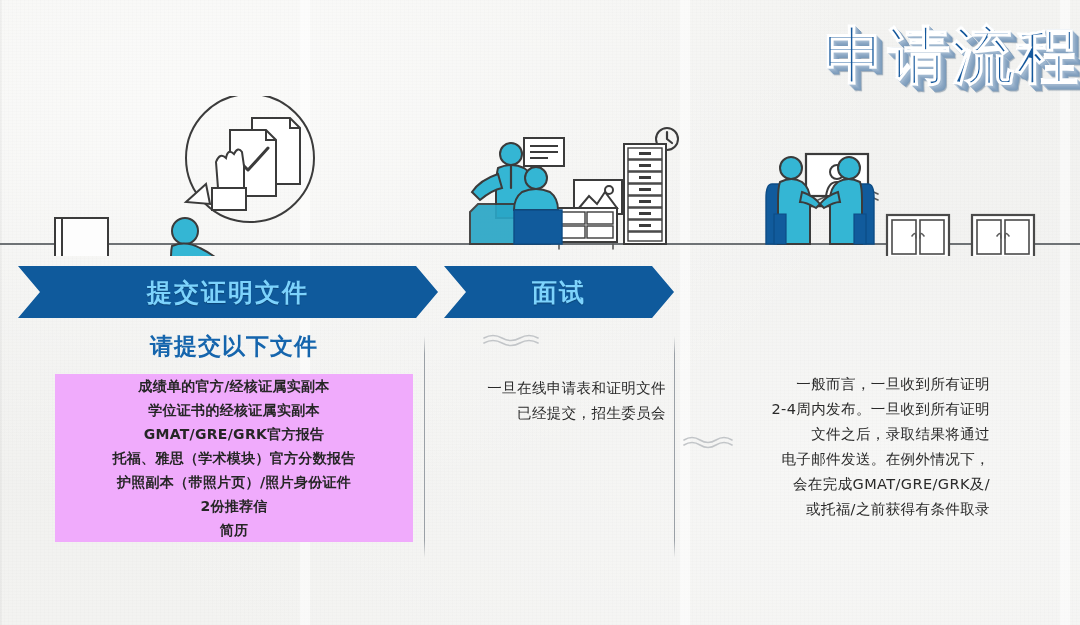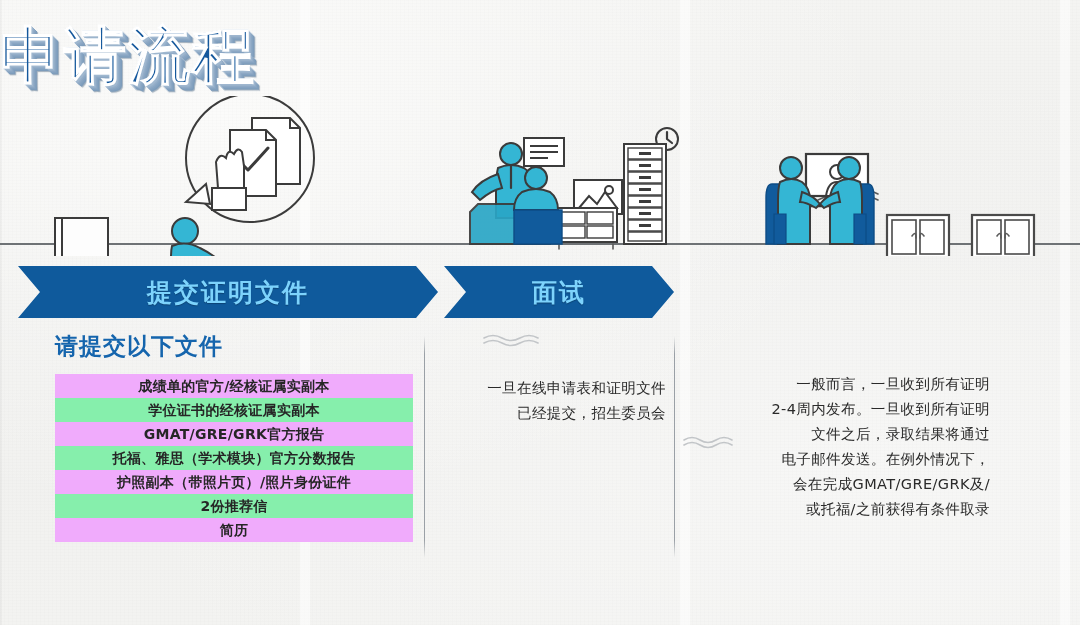--- a/index.html
+++ b/index.html
@@ -24,21 +24,21 @@
       repeating-linear-gradient(90deg, rgba(0,0,0,.014) 0 1px, rgba(255,255,255,0) 1px 4px);
   }
   
   #bands{position:absolute;inset:0;pointer-events:none;
     background:
       linear-gradient(90deg, rgba(0,0,0,.03) 0 2px, rgba(0,0,0,0) 2px 100%) 0 0/1080px 100%,
       linear-gradient(90deg, rgba(255,255,255,.5) 0 10px, rgba(255,255,255,0) 10px 100%) 300px 0/380px 100%;
   }
 
   
-  #title-wrap{position:absolute;left:0;right:0;top:14px;text-align:left;}
+  #title-wrap{position:absolute;left:0;right:0;top:14px;text-align:right;}
   #title{
     display:inline-block;
     font-size:62px;font-weight:bold;letter-spacing:2px;
     color:#15589c;
     font-family:"DejaVu Sans","Liberation Sans",sans-serif;
     text-shadow:
       1px 1px 0 #9fb7cf, 2px 2px 0 #9fb7cf, 3px 3px 0 #93adc8,
       4px 4px 0 #8aa6c3, 5px 5px 0 #83a1bf, 6px 6px 0 #7d9cbb,
       7px 7px 1px rgba(90,115,140,.55);
     -webkit-text-stroke:1px #ffffff;
@@ -64,33 +64,33 @@
   #seg3{left:662px;width:316px;
     clip-path:polygon(0 0,294px 0,316px 26px,294px 52px,0 52px,22px 26px);}
 
   
   #cols{position:absolute;left:0;top:326px;width:1080px;height:250px;}
   .divider{position:absolute;top:10px;width:1px;height:222px;
            background:linear-gradient(180deg,rgba(120,125,130,0) 0%,#9aa0a6 8%,#9aa0a6 92%,rgba(120,125,130,0) 100%);}
 
   #col1{position:absolute;left:55px;top:0;width:358px;}
   #col1 h2{
-    margin:0;color:#1565ad;
+    margin:0;text-align:center;color:#1565ad;
     font-size:23px;font-weight:bold;letter-spacing:1px;line-height:40px;
     font-family:"DejaVu Sans","Liberation Sans",sans-serif;
   }
   #doclist{margin-top:8px;border:0;}
   .docrow{
     height:24px;line-height:24px;text-align:center;
     font-size:14px;color:#262626;font-weight:bold;
     font-family:"DejaVu Sans","Liberation Sans",sans-serif;
     letter-spacing:.3px;
   }
   .docrow.odd{background:#f0abfc;}
-  .docrow.even{background:#86efac;}
+  .docrow.even{background:#f0abfc;}
 
   .para{
     position:absolute;text-align:right;color:#2a2a2a;
     font-size:14.5px;font-weight:normal;line-height:25px;letter-spacing:.4px;
     font-family:"DejaVu Sans","Liberation Sans",sans-serif;
   }
   #col2{left:434px;top:50px;width:232px;}
   #col3{left:690px;top:46px;width:300px;}
 
   

